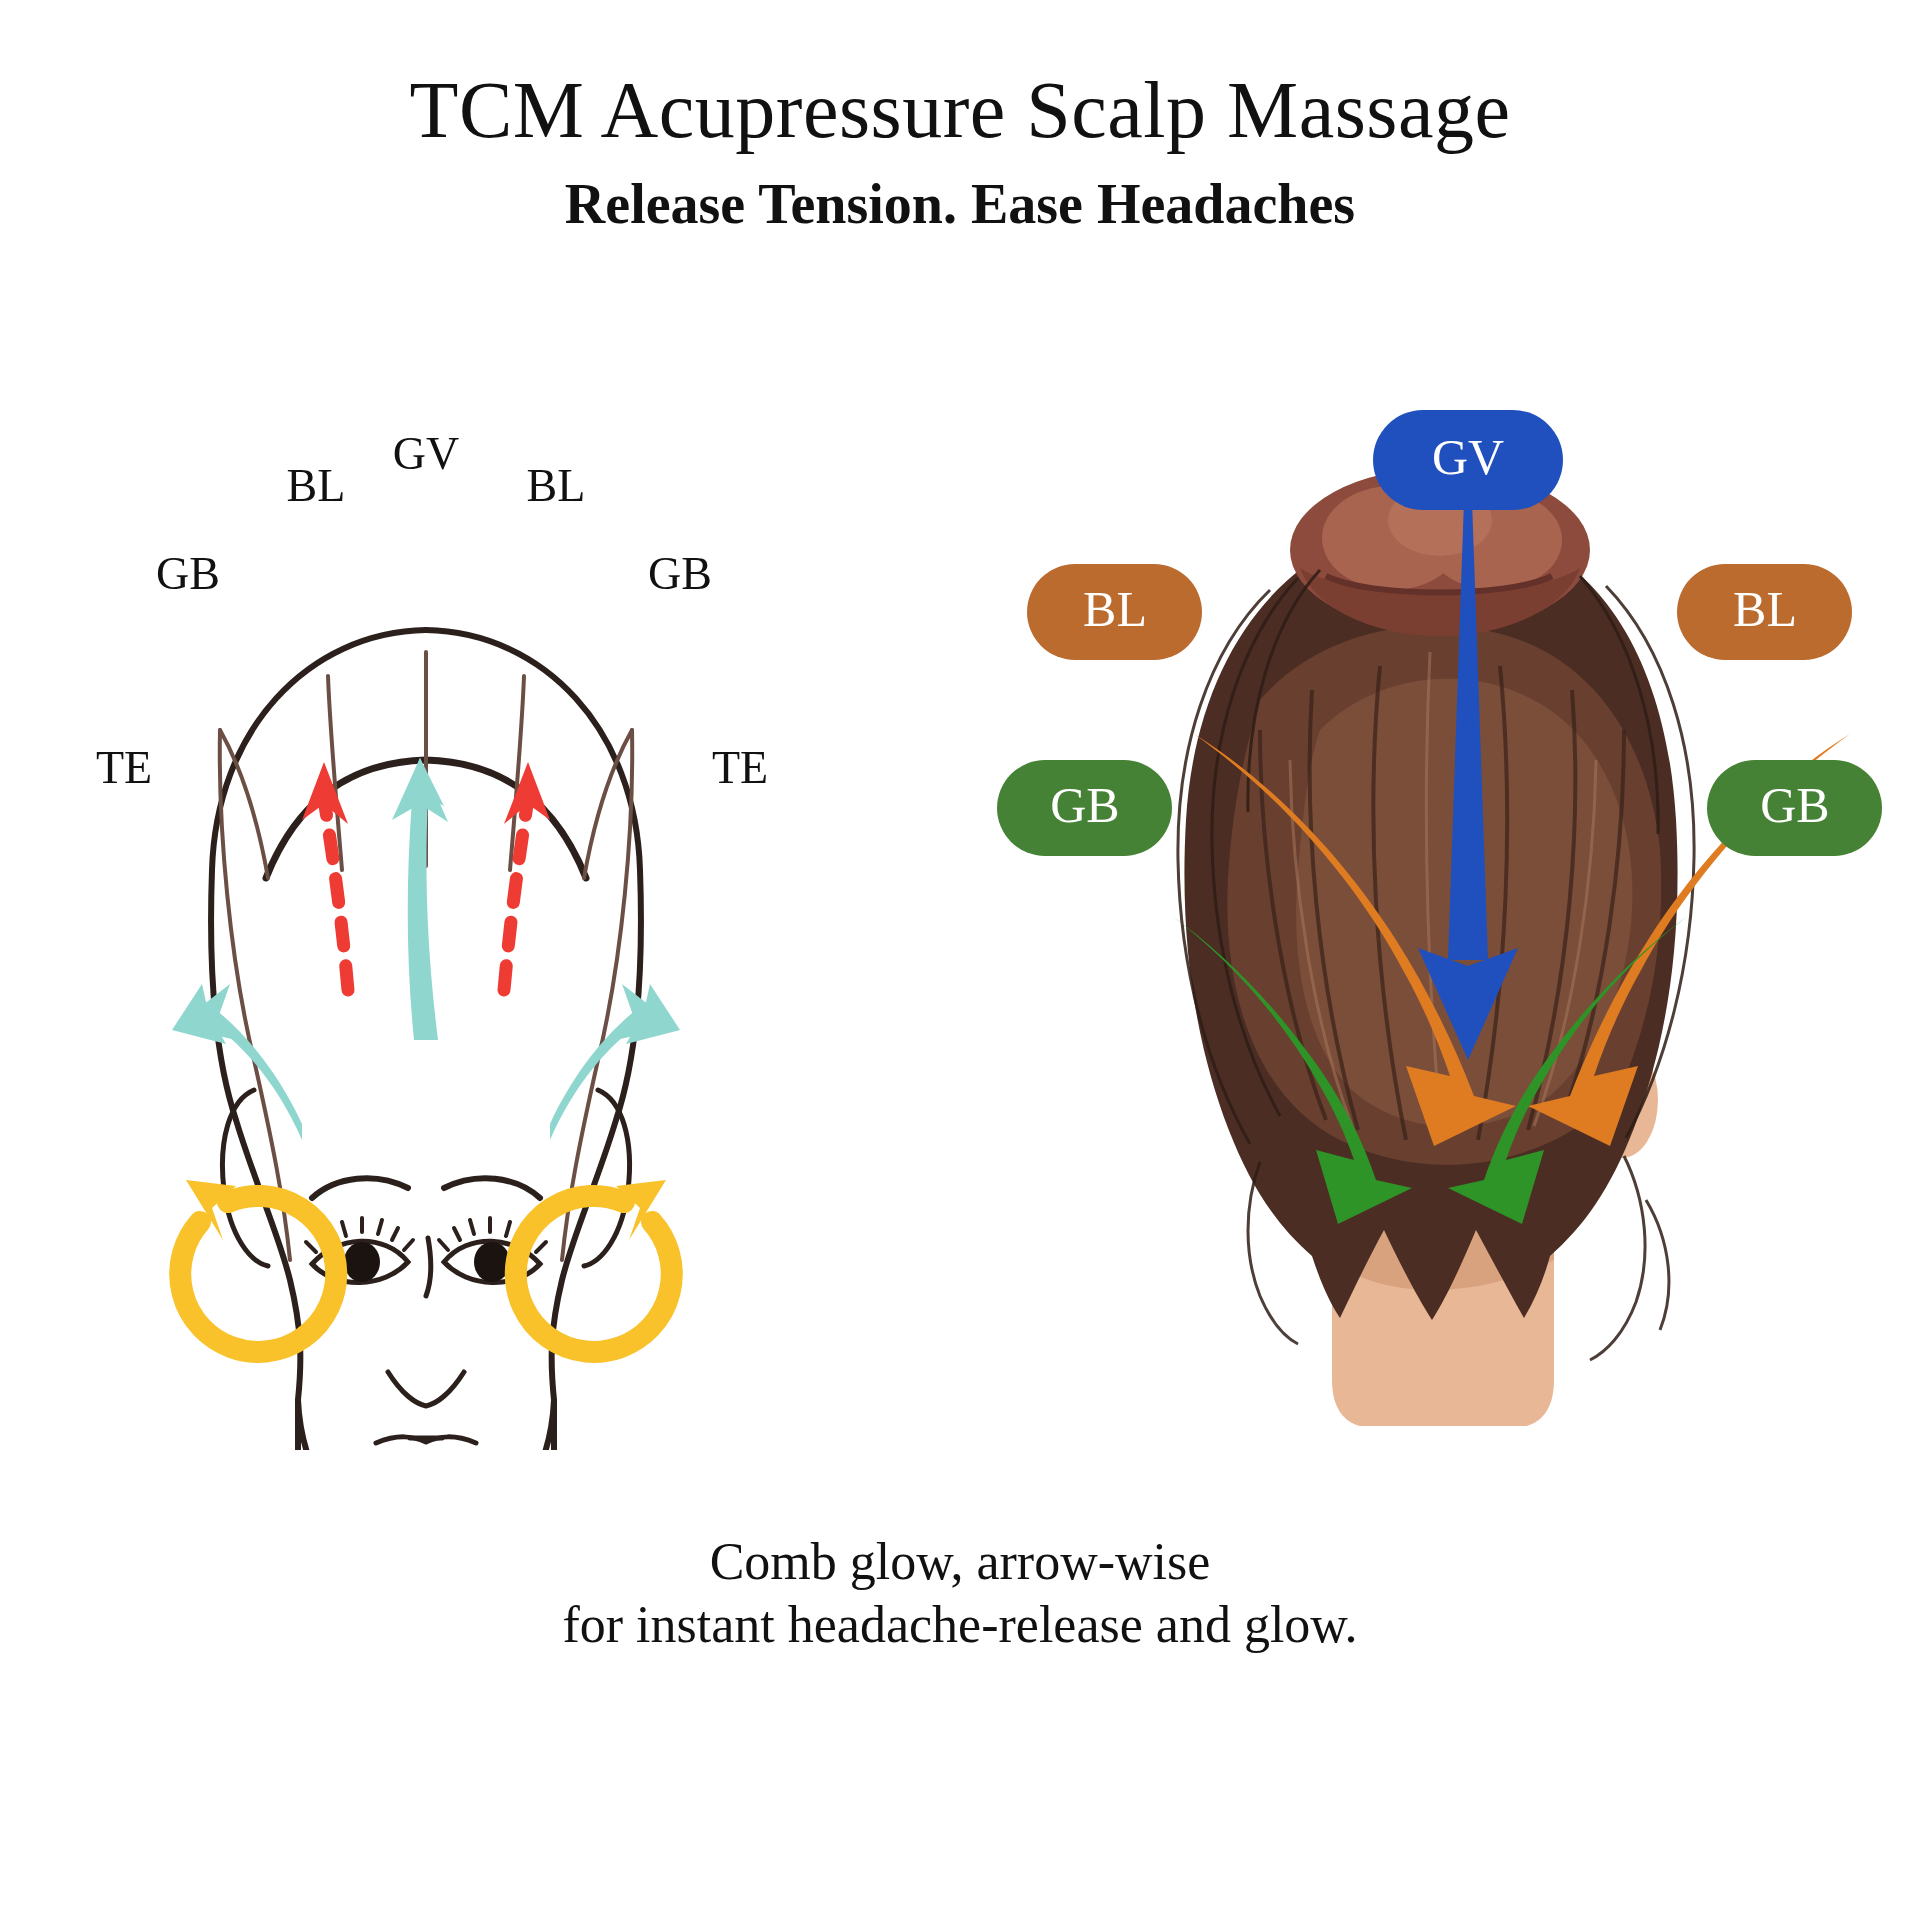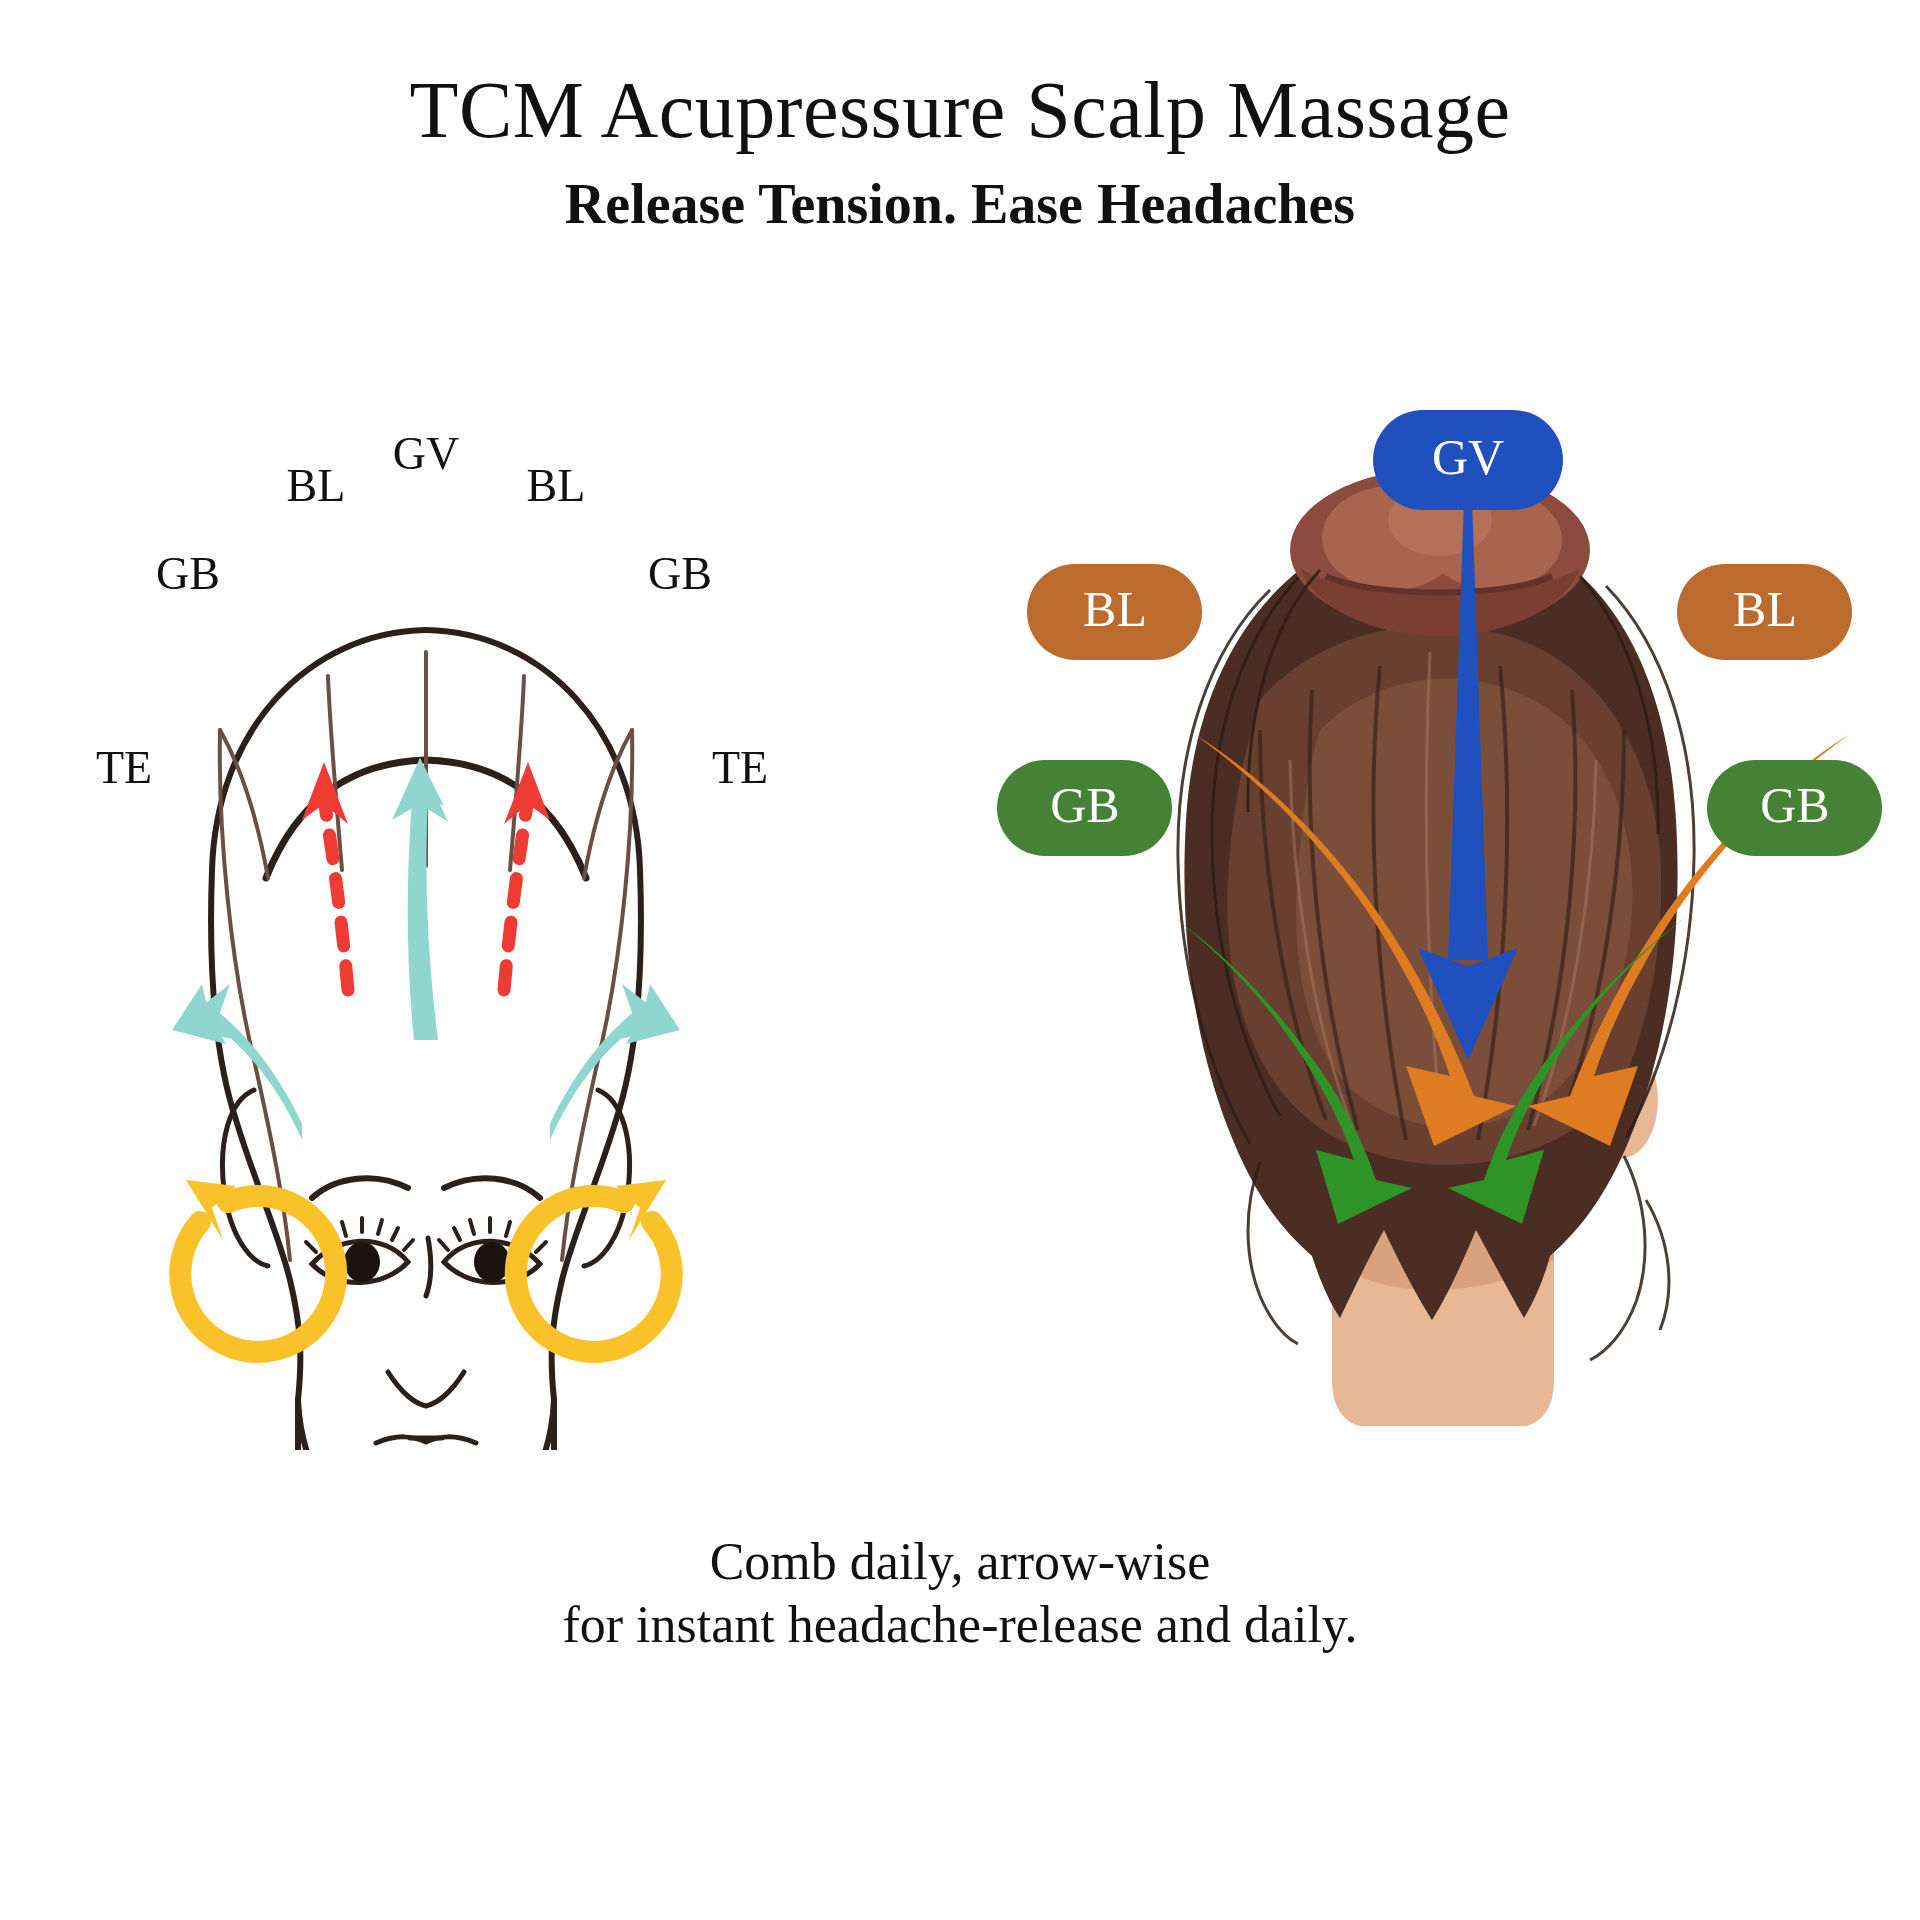--- a/index.html
+++ b/index.html
@@ -387,17 +387,17 @@
         <text class="pill-text" x="125" y="411">GB</text>
       </g>
       <g>
         <rect x="747" y="360" width="175" height="96" rx="48" ry="48" fill="#458235"></rect>
         <text class="pill-text" x="835" y="411">GB</text>
       </g>
     </svg>
   </div>
 
   <div class="caption">
-    <span class="line">Comb daily, arrow-wise</span>
-    <span class="line">for instant headache-release and daily.</span>
+    <span class="line">Comb glow, arrow-wise</span>
+    <span class="line">for instant headache-release and glow.</span>
   </div>
 
 </div>
 
 </body></html>

